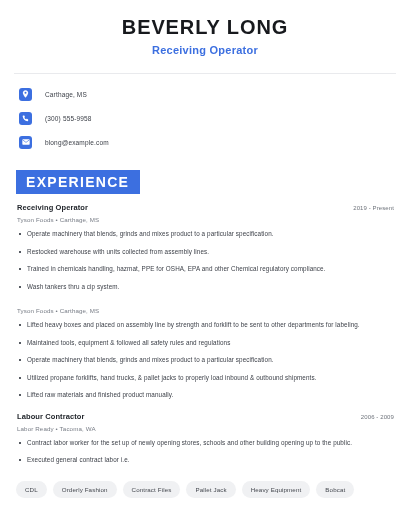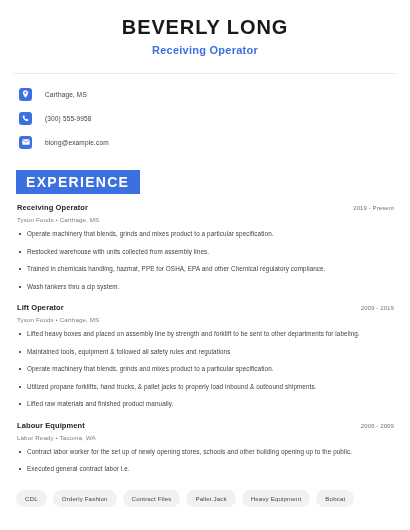--- a/index.html
+++ b/index.html
@@ -222,39 +222,35 @@
           <li>Operate machinery that blends, grinds and mixes product to a particular specification.</li>
           <li>Restocked warehouse with units collected from assembly lines.</li>
           <li>Trained in chemicals handling, hazmat, PPE for OSHA, EPA and other Chemical regulatory compliance.</li>
           <li>Wash tankers thru a cip system.</li>
         </ul>
       </div>
 
       <div class="entry-spacer"></div>
 
       <div class="entry">
-        <div class="entry-head">
-          <span class="entry-role">Lift Operator</span>
-          <span class="entry-dates">2009 - 2019</span>
-        </div>
         <div class="entry-meta">Tyson Foods  •  Carthage, MS</div>
         <ul class="bullets">
           <li>Lifted heavy boxes and placed on assembly line by strength and forklift to be sent to other departments for labeling.</li>
           <li>Maintained tools, equipment &amp; followed all safety rules and regulations</li>
           <li>Operate machinery that blends, grinds and mixes product to a particular specification.</li>
           <li>Utilized propane forklifts, hand trucks, &amp; pallet jacks to properly load inbound &amp; outbound shipments.</li>
           <li>Lifted raw materials and finished product manually.</li>
         </ul>
       </div>
 
       <div class="entry-spacer"></div>
 
       <div class="entry">
         <div class="entry-head">
-          <span class="entry-role">Labour Equipment</span>
+          <span class="entry-role">Labour Contractor</span>
           <span class="entry-dates">2006 - 2009</span>
         </div>
         <div class="entry-meta">Labor Ready  •  Tacoma, WA</div>
         <ul class="bullets">
           <li>Contract labor worker for the set up of newly opening stores, schools and other building opening up to the public.</li>
           <li>Executed general contract labor i.e.</li>
         </ul>
       </div>
 
     </div>

